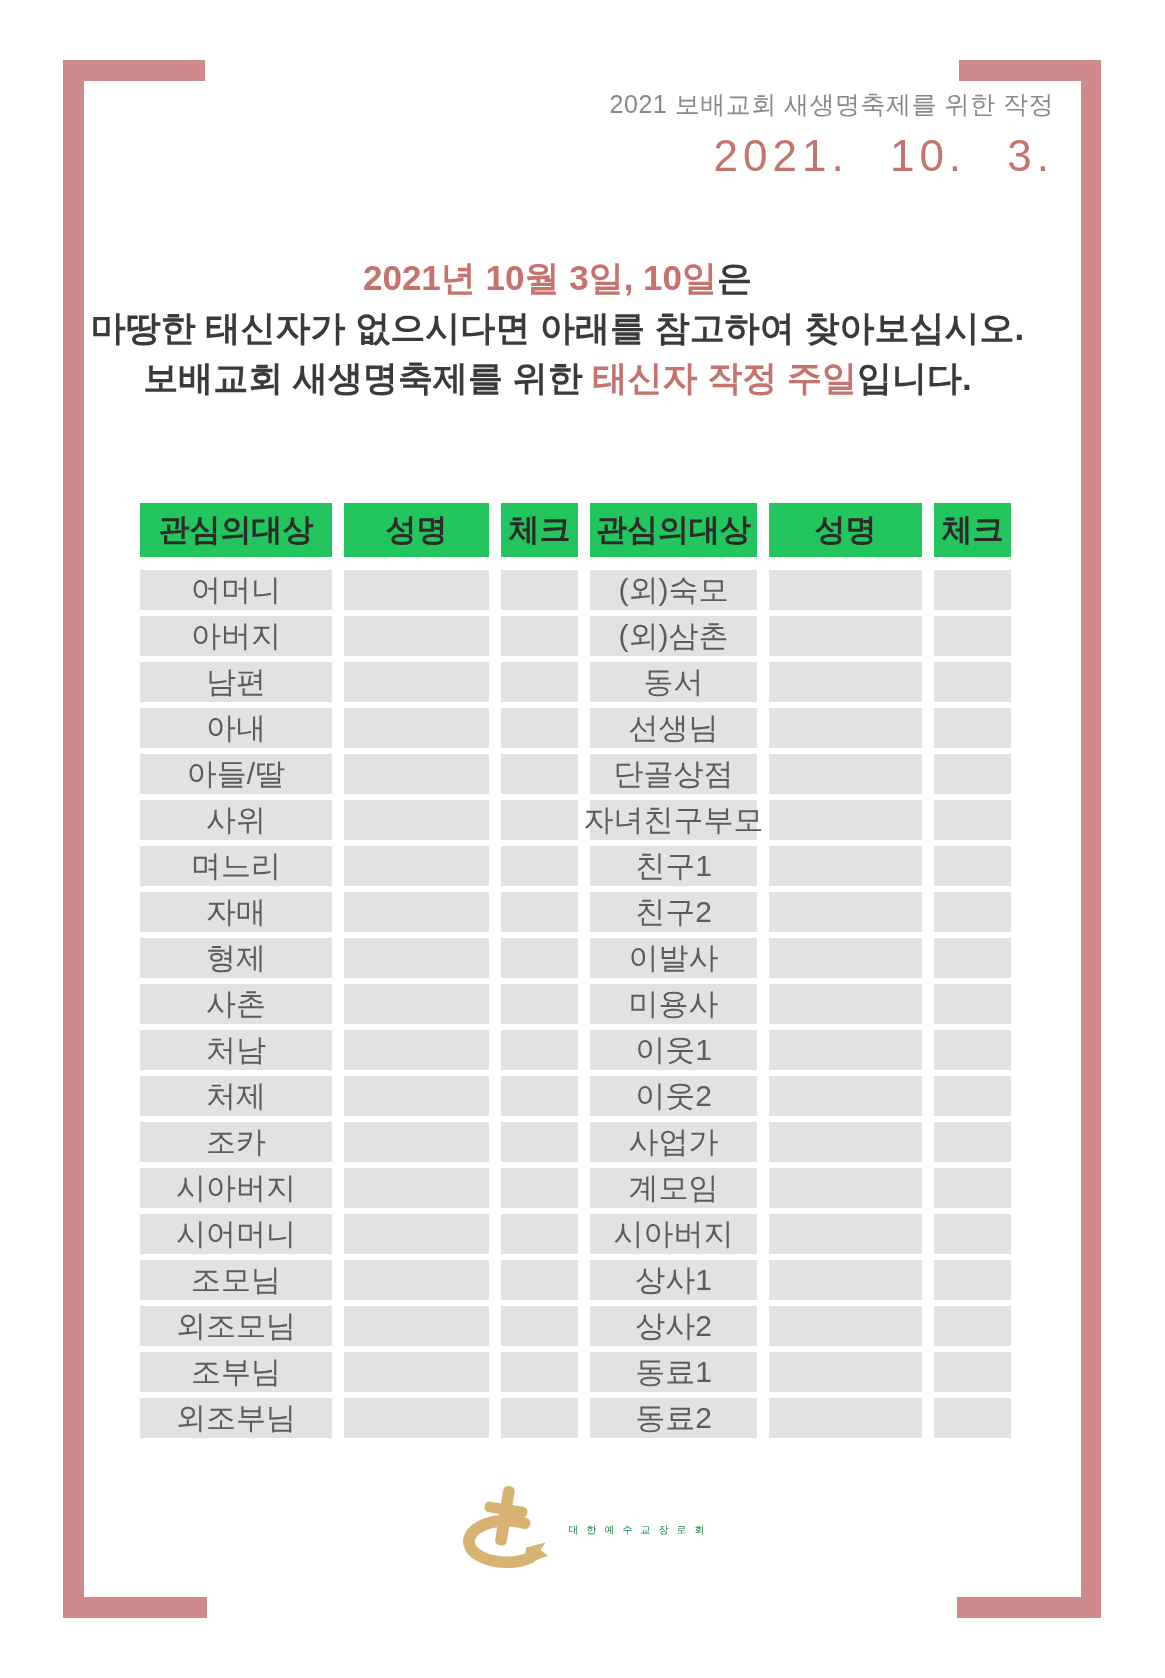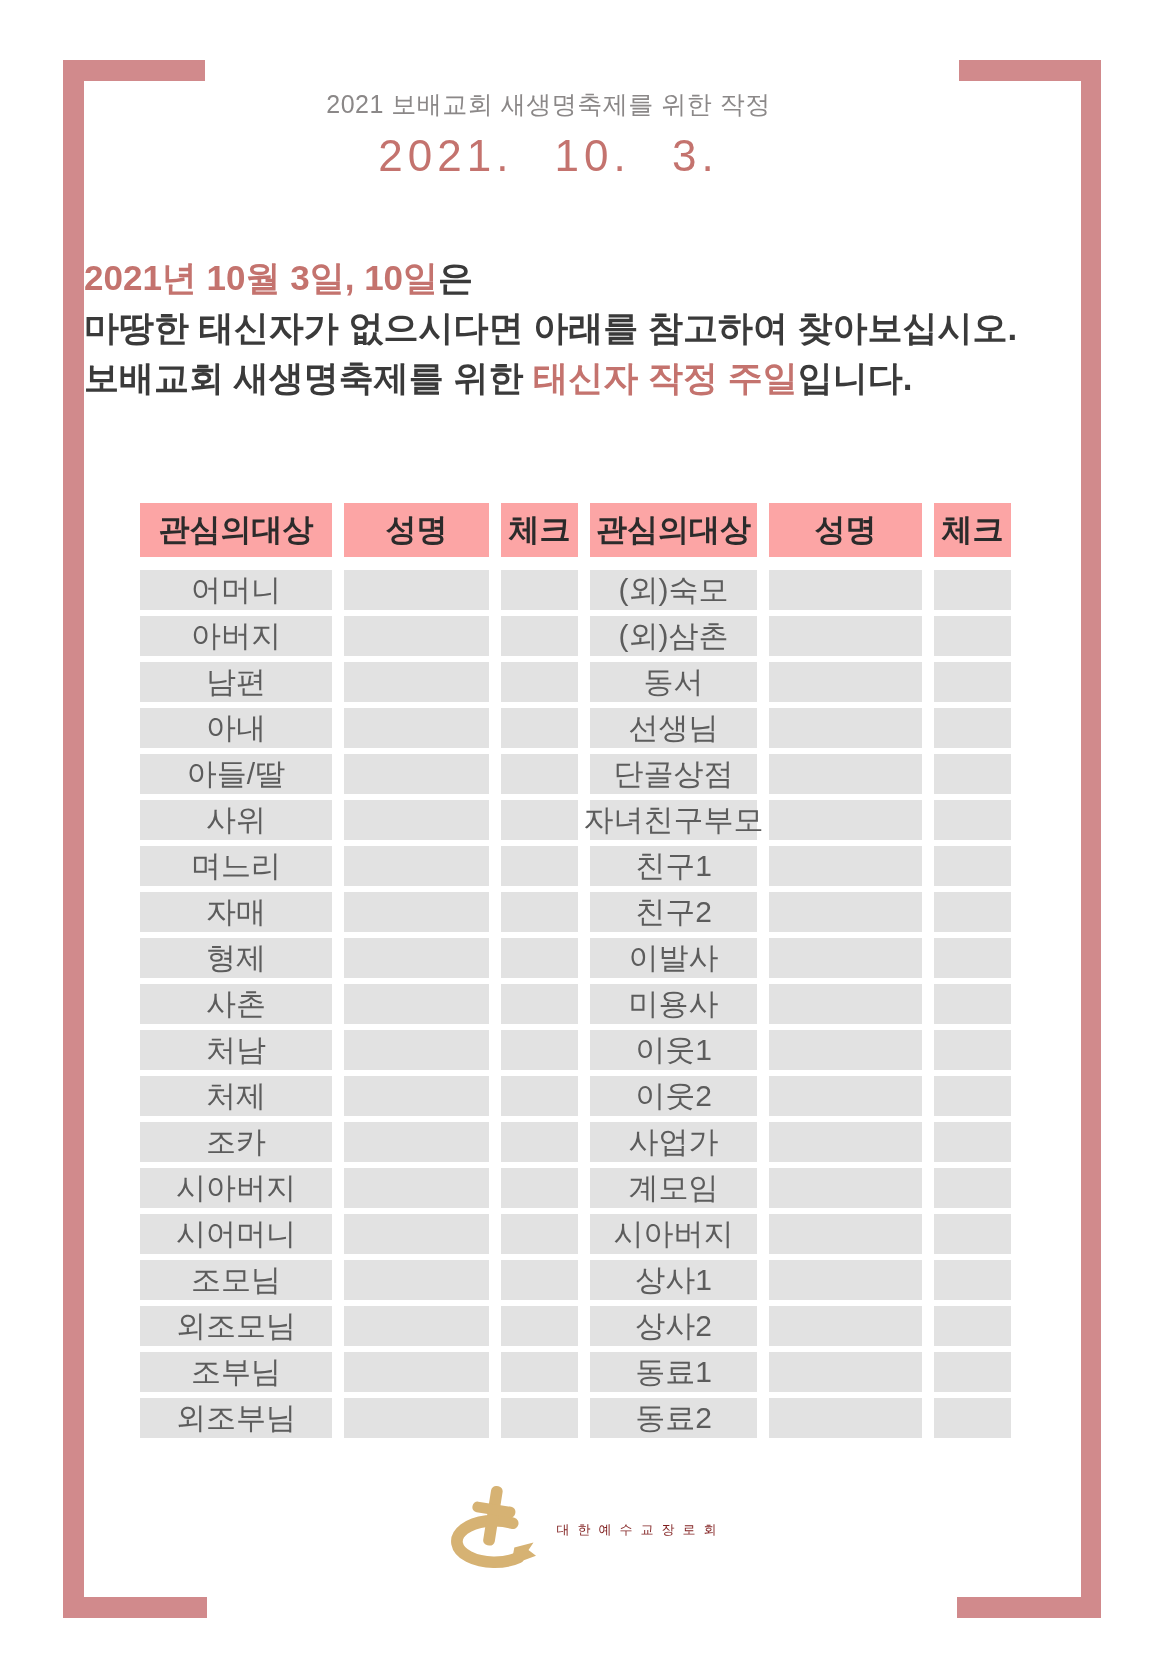--- a/index.html
+++ b/index.html
@@ -15,49 +15,49 @@
   
   .frame-bar { position: absolute; background: #d18a8c; }
   .fb-left-v   { left: 63px;  top: 60px;   width: 21px;  height: 1558px; }
   .fb-left-ht  { left: 63px;  top: 60px;   width: 142px; height: 21px; }
   .fb-left-hb  { left: 63px;  top: 1597px; width: 144px; height: 21px; }
   .fb-right-v  { left: 1081px; top: 60px;  width: 20px;  height: 1558px; }
   .fb-right-ht { left: 959px; top: 60px;   width: 142px; height: 21px; }
   .fb-right-hb { left: 957px; top: 1597px; width: 144px; height: 21px; }
 
   
-  .header-block { position: absolute; left: 84px; right: 84px; top: 88px; text-align: center; padding-right: 68px; }
+  .header-block { position: absolute; left: 84px; right: 84px; top: 88px; text-align: right; padding-right: 27px; }
   .subtitle { font-size: 25px; color: #8b8888; letter-spacing: 0.5px; font-weight: 400; }
   .big-date {
     margin-top: 10px;
     font-size: 44px;
     font-weight: 300;
     color: #c4736e;
     letter-spacing: 5px;
     word-spacing: 24px;
   }
 
   
-  .intro { position: absolute; left: 84px; right: 84px; top: 253px; text-align: left; padding-right: 50px; }
+  .intro { position: absolute; left: 84px; right: 84px; top: 253px; text-align: center; padding-right: 50px; }
   .intro p { font-size: 35px; line-height: 50px; color: #3a3a3a; font-weight: 600; }
   .hl { color: #c4736e; }
 
   
   .ptable {
     position: absolute;
     left: 140px; top: 503px;
     width: 874px;
     display: grid;
     grid-template-columns: 192px 145px 77px 167px 153px 77px;
     column-gap: 12px;
     row-gap: 6px;
   }
   .hcell {
     height: 54px;
-    background: #fca5a5;
+    background: #22c55e;
     color: #2b2b2b;
     font-size: 31px;
     font-weight: 700;
     display: flex; align-items: center; justify-content: center;
     margin-bottom: 7px;
   }
   .cell {
     height: 40px;
     background: #e2e2e2;
     display: flex; align-items: center; justify-content: center;
@@ -72,22 +72,22 @@
     position: absolute;
     left: 0; right: 0;
     top: 1482px;
     display: flex;
     align-items: center;
     justify-content: center;
   }
   .logo-mark { width: 100px; height: 100px; flex: 0 0 auto; margin-right: 12px; }
   .logo-text { display: flex; flex-direction: column; }
   .denom {
-    font-size: 13px;
-    color: #7f1d1d;
+    font-size: 10px;
+    color: #15803d;
     letter-spacing: 8px;
     font-weight: 500;
     margin-bottom: 4px;
     padding-left: 4px;
   }
   .church {
     font-size: 47px;
     color: #565b61;
     font-weight: 700;
     letter-spacing: 4px;

